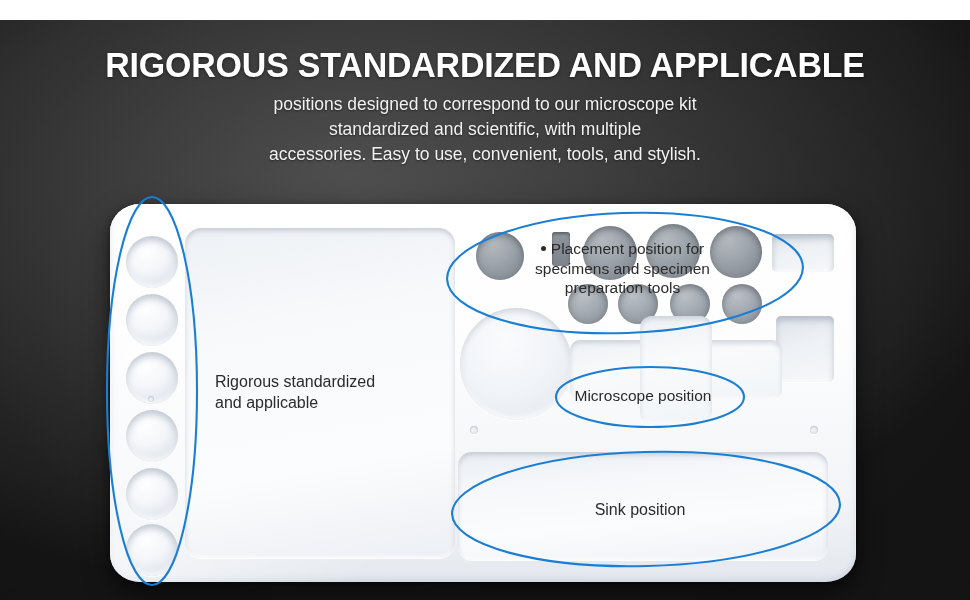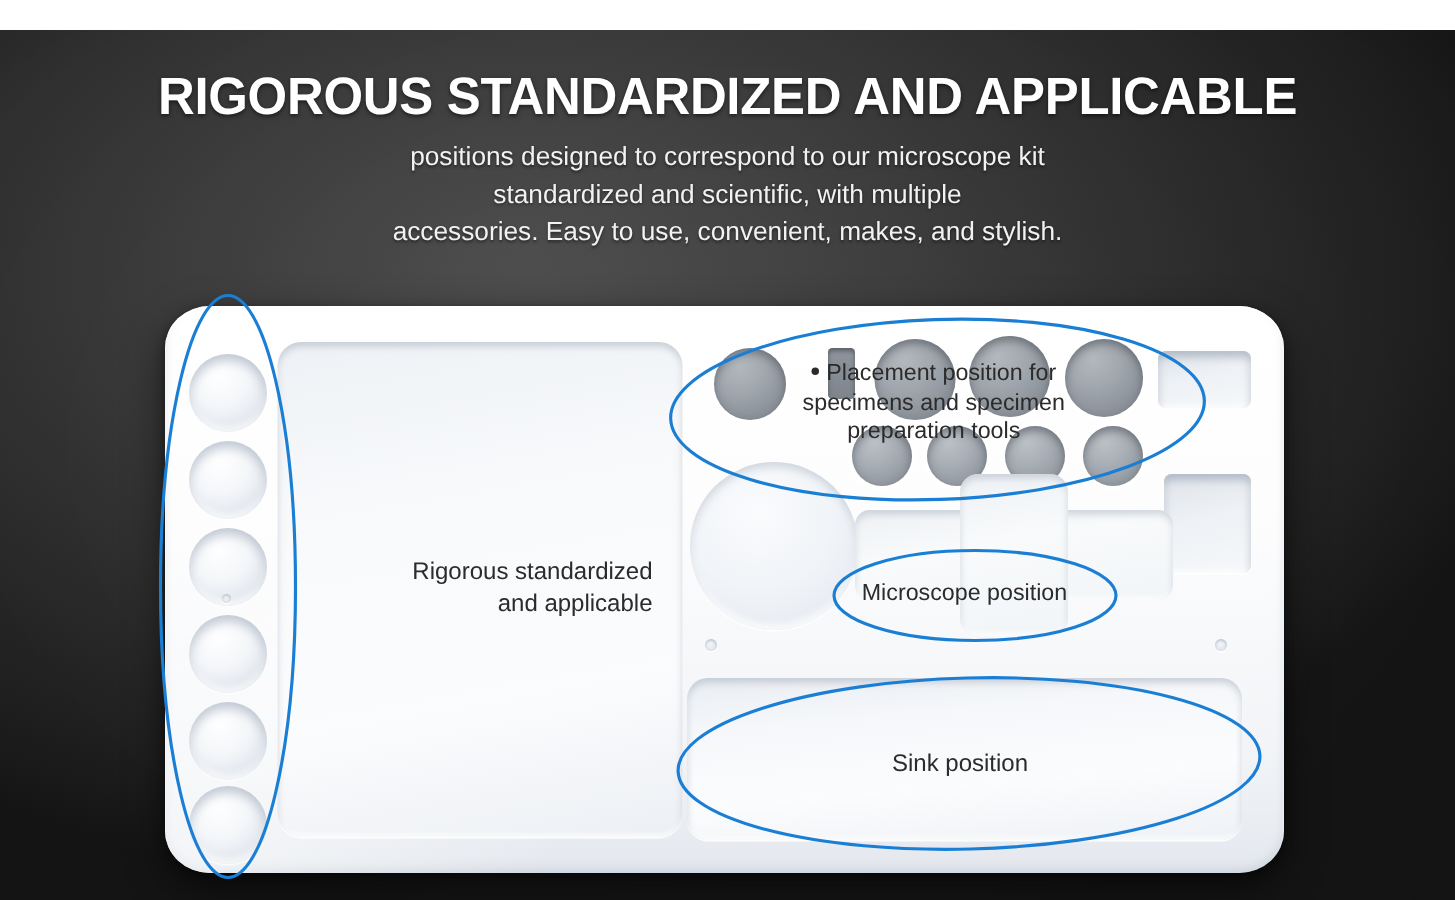--- a/index.html
+++ b/index.html
@@ -226,21 +226,21 @@
   #label-microscope {
     left: 548px; top: 366px; width: 190px;
     font-size: 15.5px;
   }
   #label-sink {
     left: 540px; top: 480px; width: 200px;
     font-size: 16px;
   }
   #label-tray-left {
     left: 215px; top: 352px; width: 220px;
-    text-align: right;
+    text-align: left;
     font-size: 16px;
     line-height: 1.3;
   }
   .bullet-dot {
     display:inline-block;
     width:5px; height:5px;
     border-radius:50%;
     background:#2b2b2b;
     vertical-align: middle;
     margin-right: 5px;
@@ -250,21 +250,21 @@
 </head>
 <body>
 
 <div id="stage">
 
   <div class="header">
     <div class="headline">RIGOROUS STANDARDIZED AND APPLICABLE</div>
     <div class="subcopy">
       <span class="l">positions designed to correspond to our microscope kit</span>
       <span class="l">standardized and scientific, with multiple</span>
-      <span class="l">accessories. Easy to use, convenient, makes, and stylish.</span>
+      <span class="l">accessories. Easy to use, convenient, tools, and stylish.</span>
     </div>
   </div>
 
   <div id="tray">
     <div class="sheen"></div>
 
     <div class="recess" id="bay-left"></div>
 
     <div class="well" style="left:16px;  top:32px;  width:52px; height:52px;"></div>
     <div class="well" style="left:16px;  top:90px;  width:52px; height:52px;"></div>

